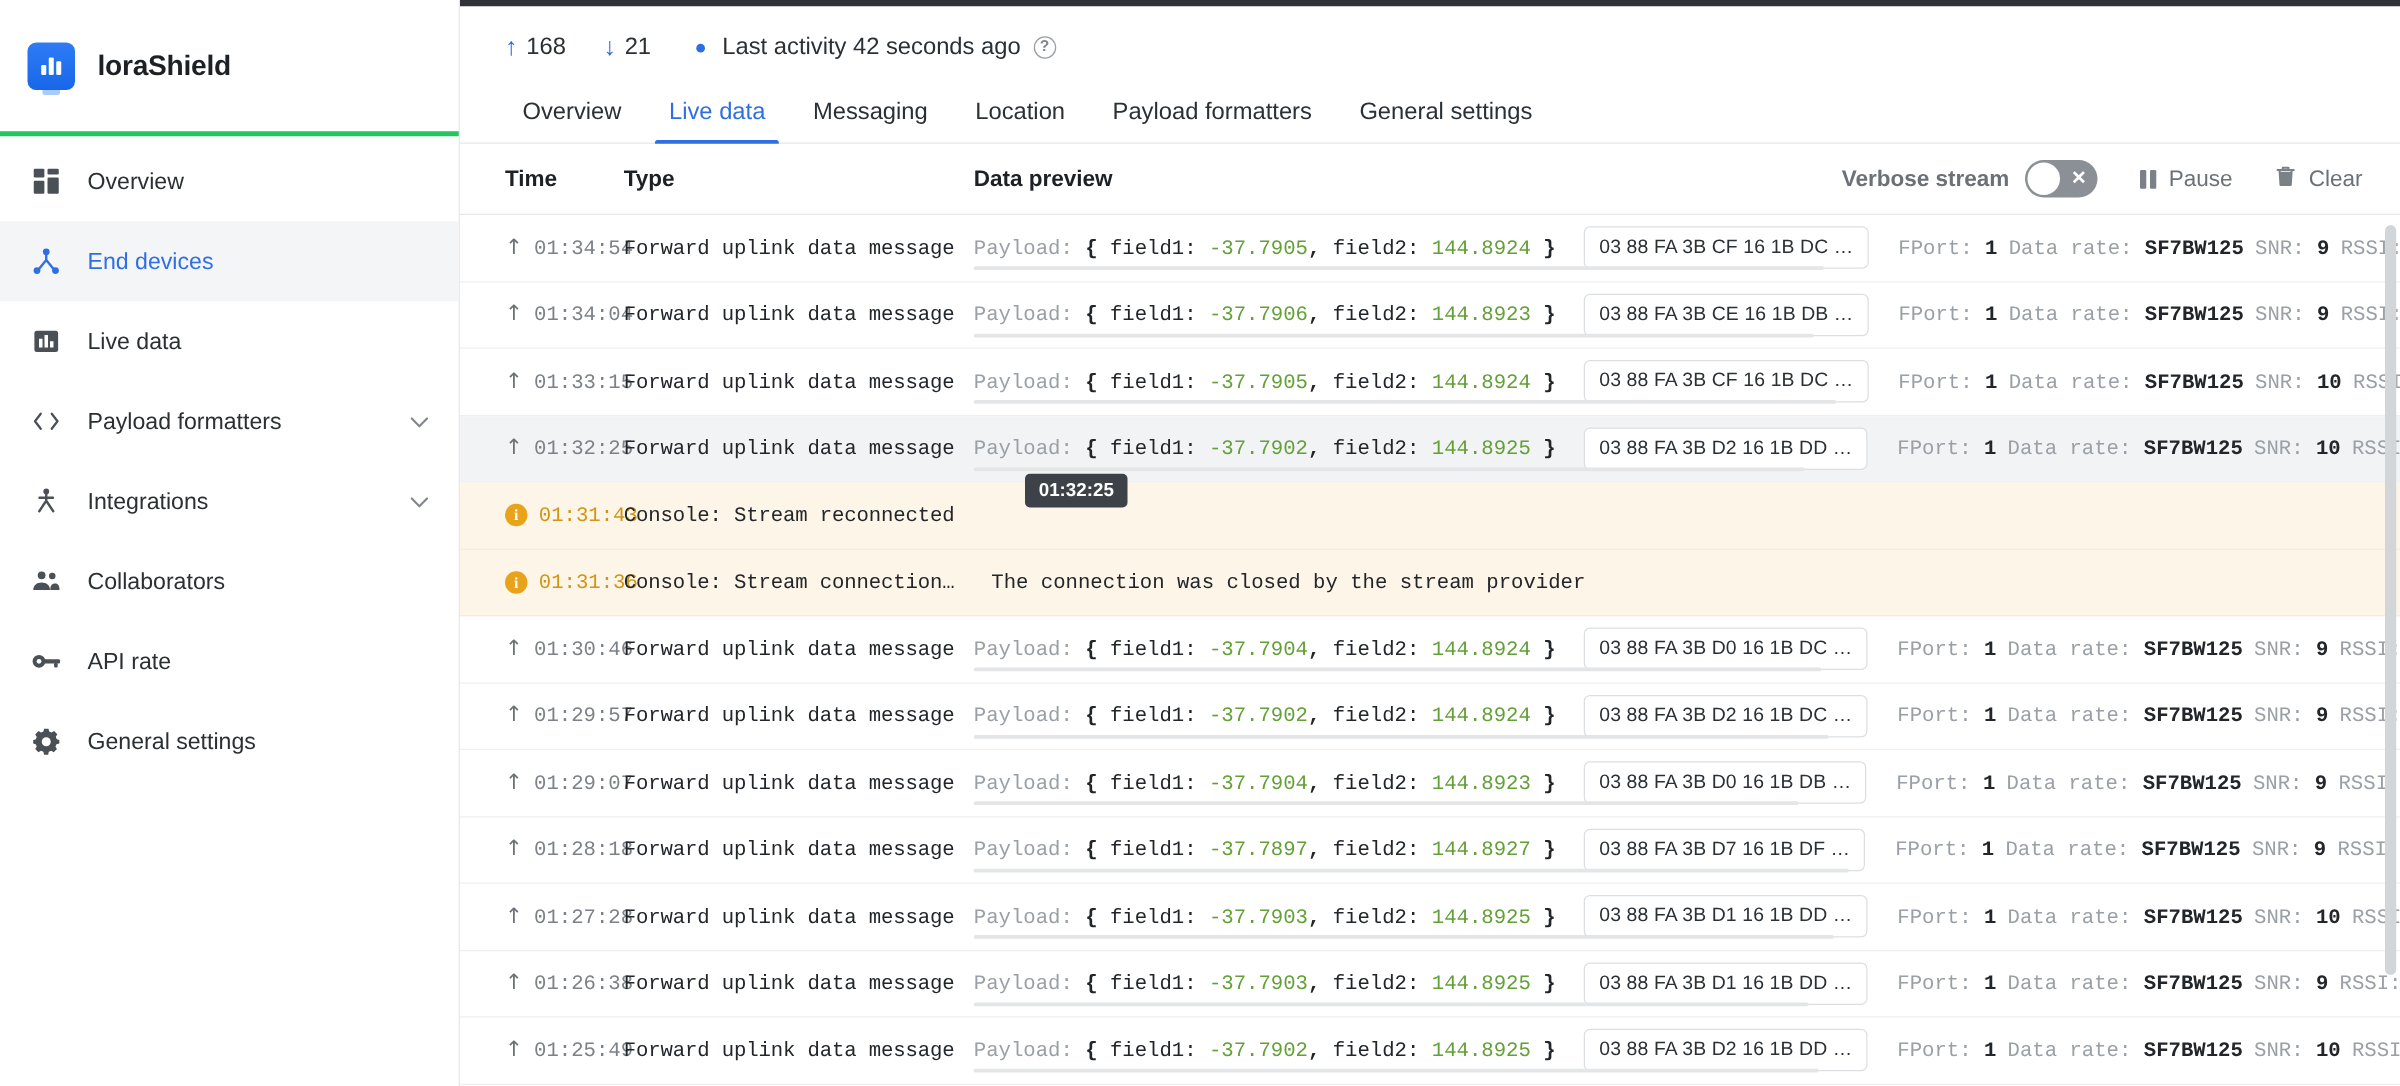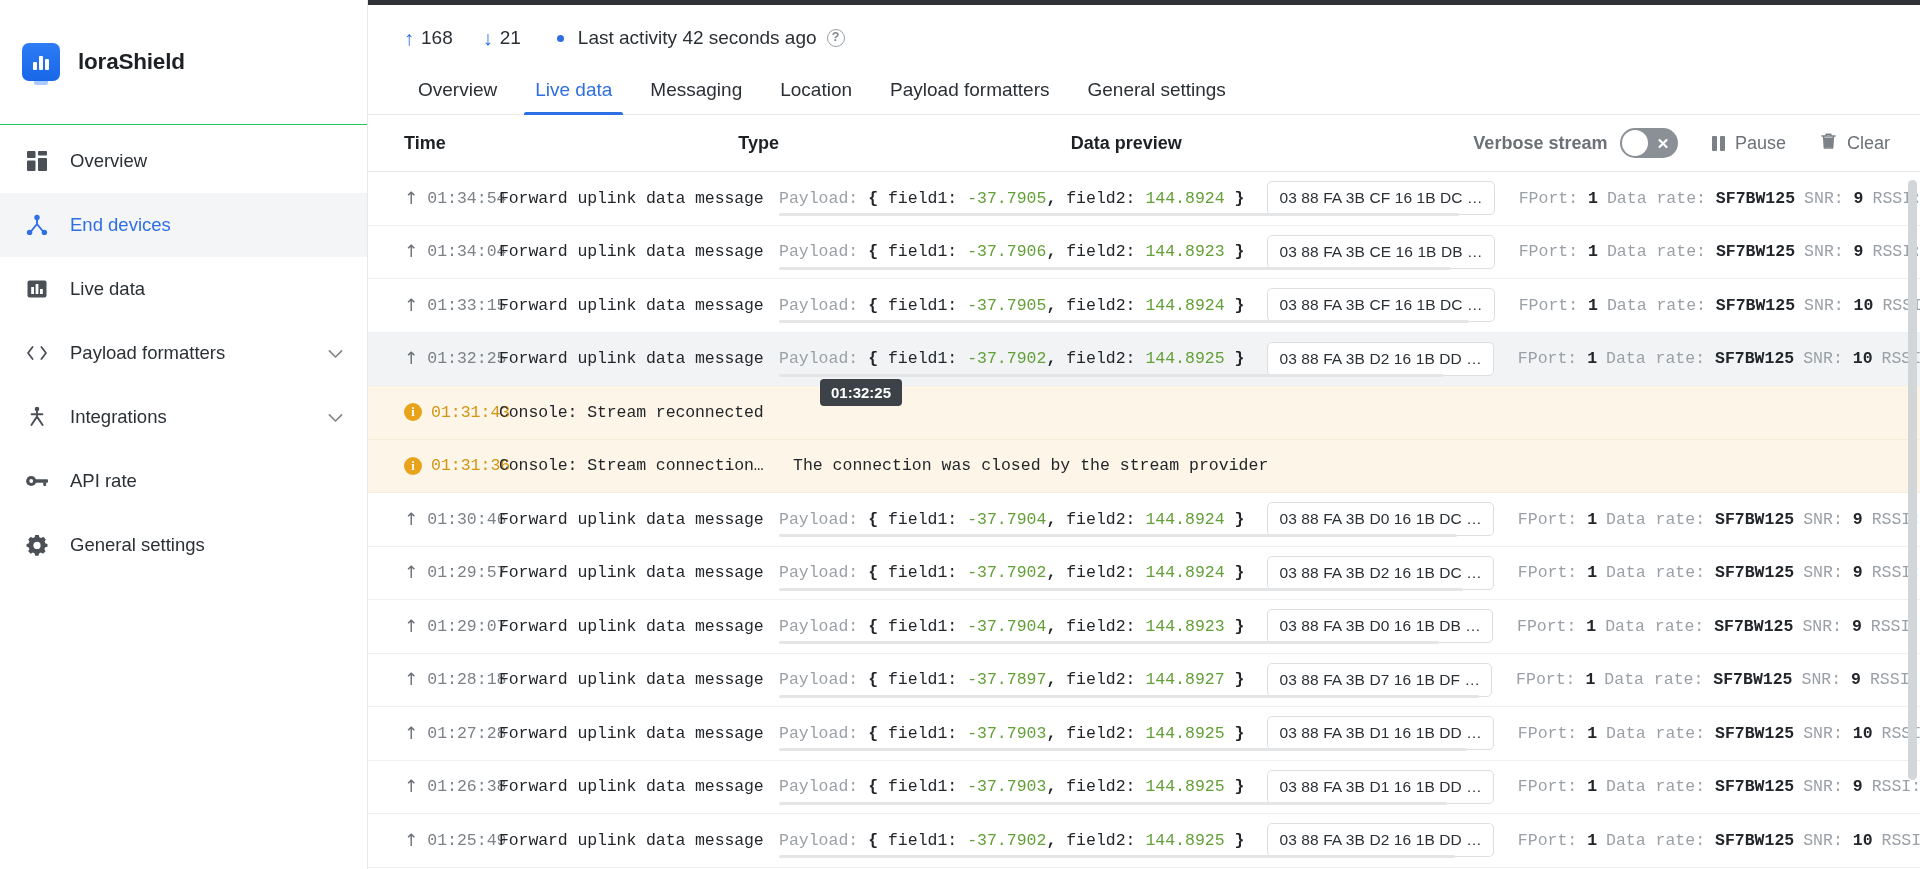--- a/index.html
+++ b/index.html
@@ -13,24 +13,24 @@
   .app { display: flex; width: 1920px; height: 869px; }
 
   
   .sidebar {
     width: 368px; min-width: 368px; height: 869px;
     background: #ffffff;
     border-right: 1px solid #e6e8ea;
     display: flex; flex-direction: column;
   }
   .brand {
-    height: 125px;
+    height: 109px;
     display: flex; align-items: center; gap: 18px;
     padding: 0 22px;
-    border-bottom: 1px solid #22c55e;
+    border-bottom: 4px solid #22c55e;
   }
   .brand-logo {
     width: 38px; height: 38px;
     border-radius: 7px;
     background: linear-gradient(180deg,#2f7bf6 0%,#1767e8 100%);
     display: flex; align-items: center; justify-content: center;
     position: relative;
   }
   .brand-logo .bars { display: flex; align-items: flex-end; gap: 2.5px; height: 15px; }
   .brand-logo .bars i { display: block; width: 3.5px; background: #fff; border-radius: 1px; }
@@ -95,22 +95,22 @@
   }
 
   .table-head {
     display: flex; align-items: center;
     height: 57px;
     border-bottom: 1px solid #e6e8ea;
     padding-left: 36px; padding-right: 18px;
     font-size: 18px; font-weight: 700; color: #1d2125;
   }
   .th-time { width: 95px; flex: 0 0 95px; }
-  .th-type { width: 280px; flex: 0 0 280px; text-align: right; }
-  .th-data { flex: 1; text-align: center; }
+  .th-type { width: 280px; flex: 0 0 280px; }
+  .th-data { flex: 1; }
   .head-tools { display: flex; align-items: center; gap: 34px; padding-right: 12px; }
   .verbose { display: flex; align-items: center; gap: 13px; font-size: 18px; font-weight: 700; color: #6b7177; }
   .toggle {
     width: 58px; height: 30px; border-radius: 15px; background: #8a9096;
     position: relative; cursor: pointer; display:flex; align-items:center;
   }
   .toggle .knob {
     position: absolute; left: 2px; top: 2px; width: 26px; height: 26px;
     border-radius: 50%; background: #fff;
   }
@@ -245,20 +245,31 @@
           <span class="nav-ico">
             <svg width="22" height="22" viewBox="0 0 22 22">
               <circle cx="11" cy="3.1" r="2.3" fill="#4a5056"></circle>
               <path d="M11 5.6v5M11 10.6 5.4 19M11 10.6 16.6 19M5.6 8.2h10.8" stroke="#4a5056" stroke-width="1.9" stroke-linecap="round" fill="none"></path>
             </svg>
           </span>
           <span class="nav-label">Integrations</span>
           <span class="chev"><svg width="15" height="10" viewBox="0 0 15 10">
               <path d="M1.4 1.8 7.5 8l6.1-6.2" stroke="#5a6066" stroke-width="1.7" fill="none" stroke-linecap="round" stroke-linejoin="round"></path>
             </svg></span>
+        </div>
+        <div class="nav-item">
+          <span class="nav-ico">
+            <svg width="24" height="20" viewBox="0 0 24 20">
+              <circle cx="8.3" cy="5.2" r="3.1" fill="#4a5056"></circle>
+              <circle cx="16.8" cy="5.8" r="2.6" fill="#4a5056"></circle>
+              <path d="M1.6 17c0-3.8 3-6 6.7-6s6.7 2.2 6.7 6z" fill="#4a5056"></path>
+              <path d="M15.2 17c0-3.1 1-5.2 4-5.2 2.4 0 3.4 2.1 3.4 5.2z" fill="#4a5056"></path>
+            </svg>
+          </span>
+          <span class="nav-label">Collaborators</span>
         </div>
         <div class="nav-item">
           <span class="nav-ico">
             <svg width="24" height="18" viewBox="0 0 24 18">
               <circle cx="6.2" cy="9" r="5.1" fill="#4a5056"></circle>
               <circle cx="6.2" cy="9" r="1.9" fill="#fff"></circle>
               <rect x="10" y="7.3" width="13" height="3.4" rx="1" fill="#4a5056"></rect>
               <rect x="18.3" y="10.3" width="2.8" height="3.6" rx="1" fill="#4a5056"></rect>
             </svg>
           </span>

